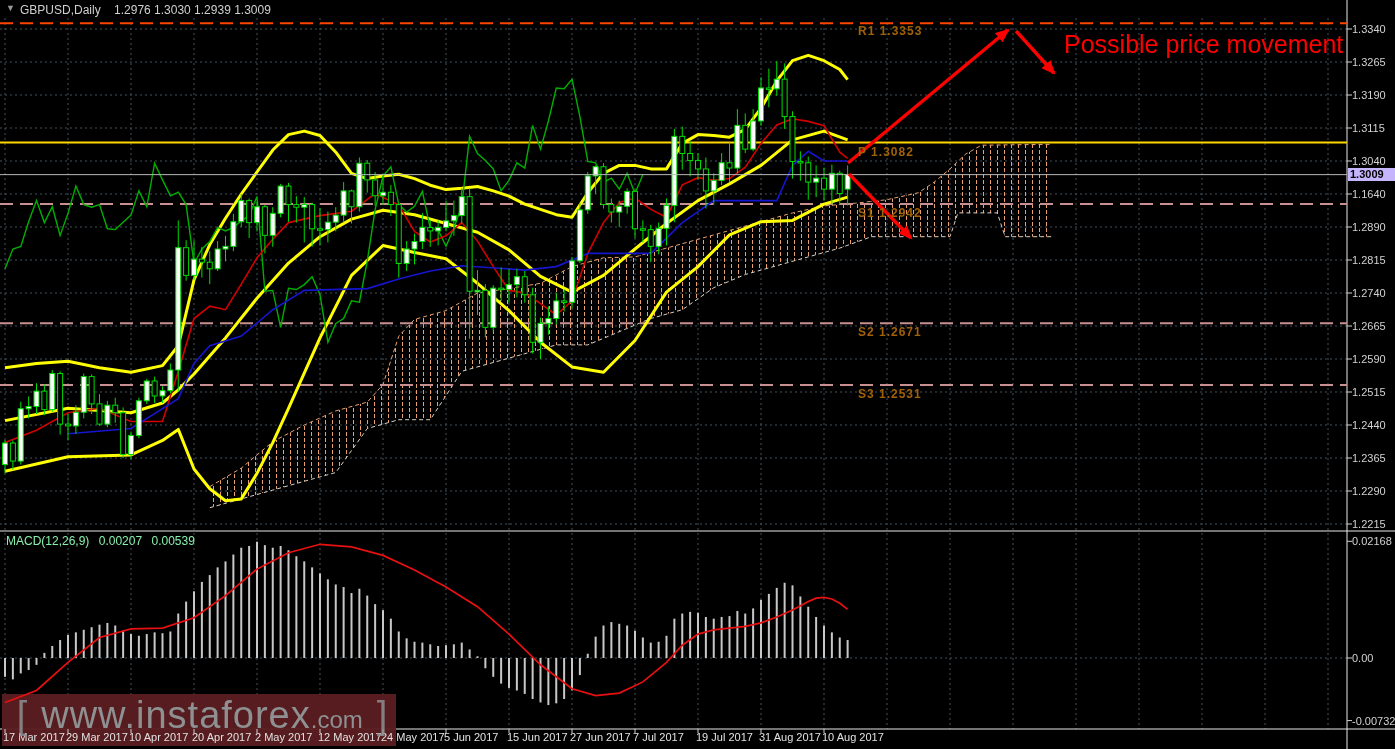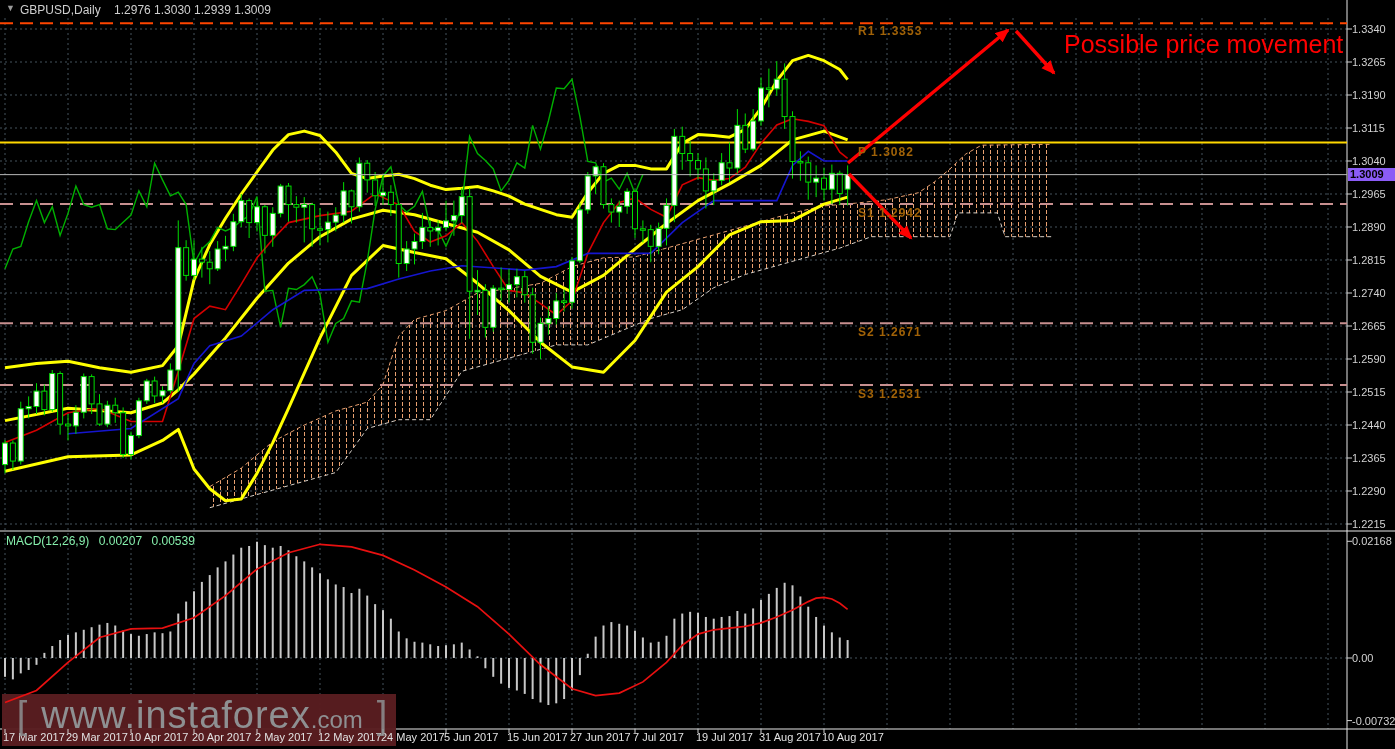--- a/index.html
+++ b/index.html
@@ -10,21 +10,21 @@
   #title-bar{left:20px;top:3px;color:#CFCFCF;font-size:12px;}
   #title-bar .quote{margin-left:10px;}
   #symbol-dropdown{left:6px;top:3px;color:#9a9a9a;font-size:9px;cursor:pointer;}
   #macd-title{left:6px;top:534px;color:#86efac;font-size:12px;}
   #macd-title span{margin-right:6px;}
   .pivot-lbl{left:858px;color:#a16207;font-size:12px;font-weight:bold;letter-spacing:1px;}
   #ann-ru{left:1001px;top:4px;color:#FF0000;font-size:20px;}
   #ann-en{left:1064px;top:30px;color:#FF0000;font-size:25px;}
   .ax-lbl{color:#D2D2D2;font-size:11px;left:1352px;}
   .dt-lbl{color:#E2E2E2;font-size:11px;top:731px;}
-  #cur-price-box{left:1348px;top:168px;width:46px;height:13px;background:#8b5cf6;color:#000;
+  #cur-price-box{left:1348px;top:168px;width:46px;height:13px;background:#c4b5fd;color:#000;
      font-size:11px;font-weight:bold;padding-left:2px;line-height:13px;}
   #watermark{left:16px;top:694px;width:372px;height:50px;display:flex;align-items:baseline;
      justify-content:center;color:#8E9092;}
   #watermark .br{font-size:38px;opacity:.85;}
   #watermark .big{font-size:38px;letter-spacing:1px;}
   #watermark .sm{font-size:24px;}
   #watermark .br.left{margin-right:14px;}
   #watermark .br.right{margin-left:14px;}
 </style>
 </head>
@@ -481,21 +481,21 @@
     <span>0.00207</span>
     <span>0.00539</span>
   </div>
 
   <div id="price-axis">
       <div class="ovl ax-lbl" style="top: 23px;">1.3340</div>
       <div class="ovl ax-lbl" style="top: 56px;">1.3265</div>
       <div class="ovl ax-lbl" style="top: 89px;">1.3190</div>
       <div class="ovl ax-lbl" style="top: 122px;">1.3115</div>
       <div class="ovl ax-lbl" style="top: 155px;">1.3040</div>
-      <div class="ovl ax-lbl" style="top: 188px;">1.2965</div>
+      <div class="ovl ax-lbl" style="top: 188px;">1.1640</div>
       <div class="ovl ax-lbl" style="top: 221px;">1.2890</div>
       <div class="ovl ax-lbl" style="top: 254px;">1.2815</div>
       <div class="ovl ax-lbl" style="top: 287px;">1.2740</div>
       <div class="ovl ax-lbl" style="top: 320px;">1.2665</div>
       <div class="ovl ax-lbl" style="top: 353px;">1.2590</div>
       <div class="ovl ax-lbl" style="top: 386px;">1.2515</div>
       <div class="ovl ax-lbl" style="top: 419px;">1.2440</div>
       <div class="ovl ax-lbl" style="top: 452px;">1.2365</div>
       <div class="ovl ax-lbl" style="top: 485px;">1.2290</div>
       <div class="ovl ax-lbl" style="top: 518px;">1.2215</div>

